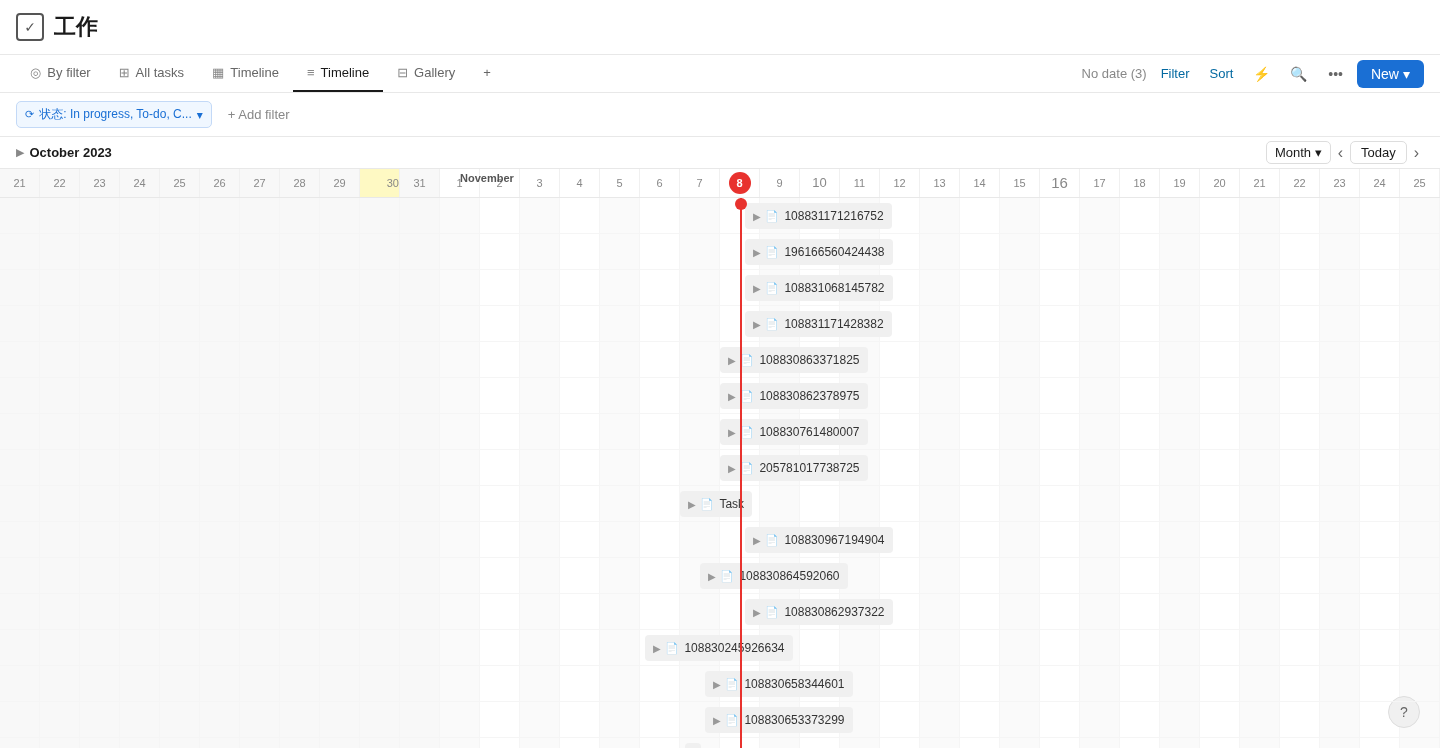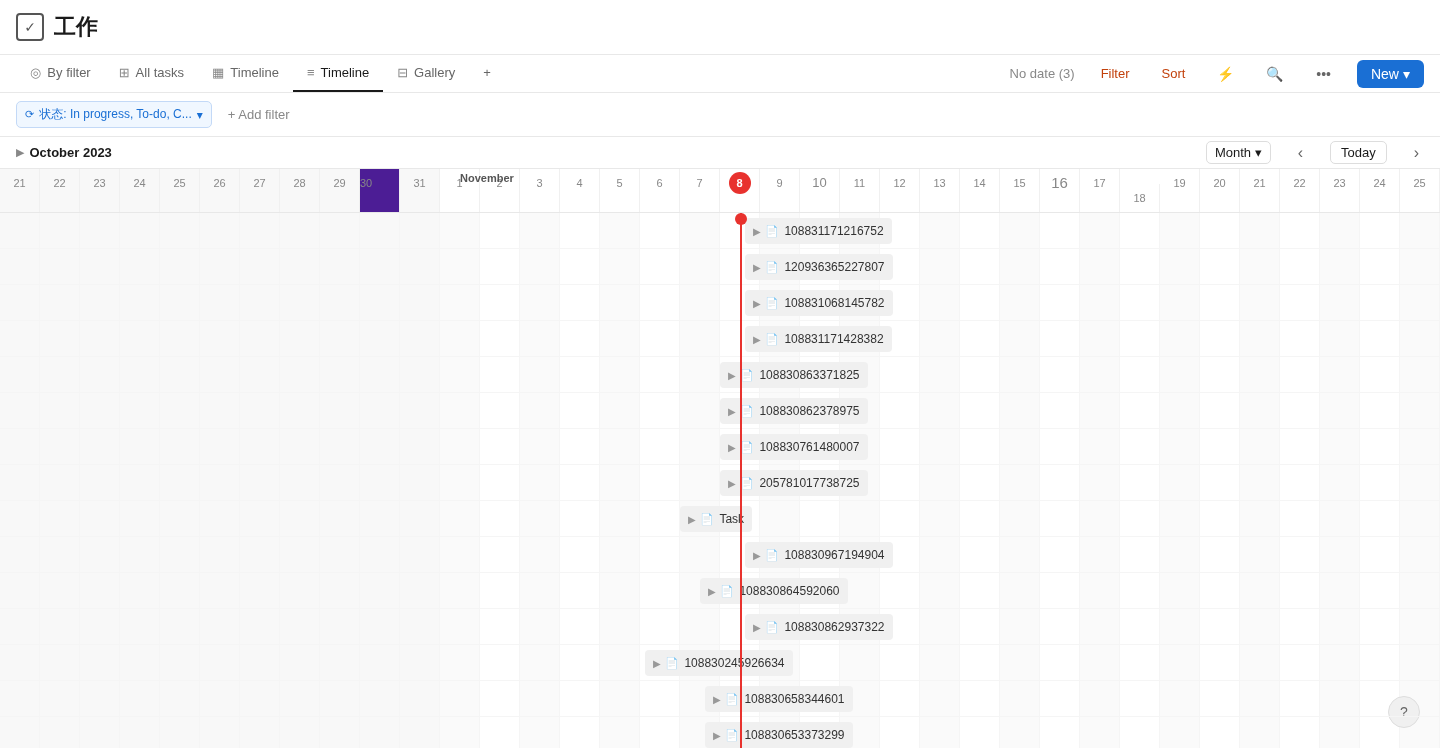--- a/index.html
+++ b/index.html
@@ -8,23 +8,23 @@
     
     .app-header { display: flex; align-items: center; padding: 12px 16px; gap: 10px; border-bottom: 1px solid #e8e8e8; }
     .app-icon { width: 28px; height: 28px; border: 2px solid #555; border-radius: 4px; display: flex; align-items: center; justify-content: center; font-size: 14px; color: #555; flex-shrink: 0; }
     .app-title { font-size: 22px; font-weight: 600; color: #1a1a1a; }
 
     
     .nav-tabs { display: flex; align-items: center; padding: 0 16px; border-bottom: 1px solid #e8e8e8; gap: 0; position: relative; }
     .nav-tab { display: flex; align-items: center; gap: 6px; padding: 10px 14px; font-size: 13px; color: #666; cursor: pointer; border-bottom: 2px solid transparent; position: relative; }
     .nav-tab.active { color: #1a1a1a; border-bottom: 2px solid #1a1a1a; }
     .nav-tab-icon { font-size: 13px; color: #888; }
-    .nav-right { margin-left: auto; display: flex; align-items: center; gap: 20px; }
+    .nav-right { margin-left: auto; display: flex; align-items: center; gap: 8px; }
     .nav-right-text { font-size: 13px; color: #888; }
-    .nav-btn { font-size: 13px; color: #c2410c; cursor: pointer; padding: 4px 6px; border-radius: 4px; }
+    .nav-btn { font-size: 13px; color: #0369a1; cursor: pointer; padding: 4px 6px; border-radius: 4px; }
     .nav-icon-btn { padding: 4px 6px; cursor: pointer; color: #666; border-radius: 4px; }
     .new-btn { background: #1a6fd4; color: #fff; border: none; border-radius: 6px; padding: 6px 14px; font-size: 14px; font-weight: 500; cursor: pointer; display: flex; align-items: center; gap: 4px; }
 
     
     .filter-bar { display: flex; align-items: center; padding: 8px 16px; gap: 8px; border-bottom: 1px solid #e8e8e8; }
     .filter-tag { display: flex; align-items: center; gap: 5px; background: #f0f7ff; border: 1px solid #c3d9f7; border-radius: 5px; padding: 4px 8px; font-size: 12px; color: #1a6fd4; cursor: pointer; }
     .filter-tag-icon { font-size: 11px; }
     .add-filter { display: flex; align-items: center; gap: 4px; font-size: 13px; color: #888; cursor: pointer; padding: 4px 8px; border-radius: 4px; }
     .nav-arrow { font-size: 16px; color: #666; cursor: pointer; padding: 2px 5px; }
 
@@ -98,21 +98,21 @@
     </div>
   </div>
 
   <div class="timeline-content">
 
     <div style="display:flex; align-items:center; padding:4px 16px; border-bottom:1px solid #e8e8e8; background:#fff;">
       <div style="display:flex; align-items:center; gap:5px; cursor:pointer;">
         <span style="font-size:11px; color:#888;">▶</span>
         <span style="font-size:13px; font-weight:600;">October 2023</span>
       </div>
-      <div style="margin-left:auto; display:flex; align-items:center; gap:22px;">
+      <div style="margin-left:auto; display:flex; align-items:center; gap:2px;">
         <div style="display:flex; align-items:center; gap:4px; border:1px solid #ddd; border-radius:5px; padding:3px 8px; cursor:pointer; font-size:13px;">
           <span>Month</span>
           <span>▾</span>
         </div>
         <span class="nav-arrow">‹</span>
         <span style="font-size:13px; border:1px solid #ddd; border-radius:5px; padding:3px 10px; cursor:pointer;">Today</span>
         <span class="nav-arrow">›</span>
       </div>
     </div>
 
@@ -143,21 +143,21 @@
           </div>
           <div style="flex: 1 1 0%; min-width: 40px; display: flex; flex-direction: column; align-items: center; border-right: 1px solid rgb(240, 240, 240); padding: 3px 0px; position: relative; background: rgb(248, 248, 248);">
             <div style="font-size: 11px; color: rgb(136, 136, 136); line-height: 22px;">27</div>
           </div>
           <div style="flex: 1 1 0%; min-width: 40px; display: flex; flex-direction: column; align-items: center; border-right: 1px solid rgb(240, 240, 240); padding: 3px 0px; position: relative; background: rgb(248, 248, 248);">
             <div style="font-size: 11px; color: rgb(136, 136, 136); line-height: 22px;">28</div>
           </div>
           <div style="flex: 1 1 0%; min-width: 40px; display: flex; flex-direction: column; align-items: center; border-right: 1px solid rgb(240, 240, 240); padding: 3px 0px; position: relative; background: rgb(248, 248, 248);">
             <div style="font-size: 11px; color: rgb(136, 136, 136); line-height: 22px;">29</div>
           </div>
-          <div style="flex: 1 1 0%; min-width: 40px; display: flex; flex-direction: column; align-items: flex-start; border-right: 1px solid rgb(240, 240, 240); padding: 3px 0px; position: relative; background: #4c1d95;">
+          <div style="flex: 1 1 0%; min-width: 40px; display: flex; flex-direction: column; align-items: flex-end; border-right: 1px solid rgb(240, 240, 240); padding: 3px 0px; position: relative; background: #fef9c3;">
             <div style="font-size: 11px; color: rgb(136, 136, 136); line-height: 22px;">30</div>
           </div>
           <div style="flex: 1 1 0%; min-width: 40px; display: flex; flex-direction: column; align-items: center; border-right: 1px solid rgb(240, 240, 240); padding: 3px 0px; position: relative; background: rgb(248, 248, 248);">
             <div style="font-size: 11px; color: rgb(136, 136, 136); line-height: 22px;">31</div>
           </div>
           <div style="flex: 1 1 0%; min-width: 40px; display: flex; flex-direction: column; align-items: center; border-right: 1px solid rgb(240, 240, 240); padding: 3px 0px; position: relative;">
             <div style="font-size: 11px; color: rgb(136, 136, 136); line-height: 22px;">1</div>
           </div>
           <div style="flex: 1 1 0%; min-width: 40px; display: flex; flex-direction: column; align-items: center; border-right: 1px solid rgb(240, 240, 240); padding: 3px 0px; position: relative;">
             <div style="font-size: 11px; color: rgb(136, 136, 136); line-height: 22px;">2</div>
@@ -200,21 +200,21 @@
           </div>
           <div style="flex: 1 1 0%; min-width: 40px; display: flex; flex-direction: column; align-items: center; border-right: 1px solid rgb(240, 240, 240); padding: 3px 0px; position: relative;">
             <div style="font-size: 11px; color: rgb(136, 136, 136); line-height: 22px;">15</div>
           </div>
           <div style="flex: 1 1 0%; min-width: 40px; display: flex; flex-direction: column; align-items: center; border-right: 1px solid rgb(240, 240, 240); padding: 3px 0px; position: relative;">
             <div style="font-size: 15px; color: rgb(136, 136, 136); line-height: 22px;">16</div>
           </div>
           <div style="flex: 1 1 0%; min-width: 40px; display: flex; flex-direction: column; align-items: center; border-right: 1px solid rgb(240, 240, 240); padding: 3px 0px; position: relative;">
             <div style="font-size: 11px; color: rgb(136, 136, 136); line-height: 22px;">17</div>
           </div>
-          <div style="flex: 1 1 0%; min-width: 40px; display: flex; flex-direction: column; align-items: center; border-right: 1px solid rgb(240, 240, 240); padding: 3px 0px; position: relative; margin-top: 15px;">
+          <div style="flex: 1 1 0%; min-width: 40px; display: flex; flex-direction: column; align-items: center; border-right: 1px solid rgb(240, 240, 240); padding: 3px 0px; position: relative;">
             <div style="font-size: 11px; color: rgb(136, 136, 136); line-height: 22px;">18</div>
           </div>
           <div style="flex: 1 1 0%; min-width: 40px; display: flex; flex-direction: column; align-items: center; border-right: 1px solid rgb(240, 240, 240); padding: 3px 0px; position: relative;">
             <div style="font-size: 11px; color: rgb(136, 136, 136); line-height: 22px;">19</div>
           </div>
           <div style="flex: 1 1 0%; min-width: 40px; display: flex; flex-direction: column; align-items: center; border-right: 1px solid rgb(240, 240, 240); padding: 3px 0px; position: relative;">
             <div style="font-size: 11px; color: rgb(136, 136, 136); line-height: 22px; text-align: center;">20</div>
           </div>
           <div style="flex: 1 1 0%; min-width: 40px; display: flex; flex-direction: column; align-items: center; border-right: 1px solid rgb(240, 240, 240); padding: 3px 0px; position: relative;">
             <div style="font-size: 11px; color: rgb(136, 136, 136); line-height: 22px;">21</div>
@@ -284,21 +284,21 @@
               <div style="position: absolute; left: 745px; top: 5px; height: 26px; display: flex; align-items: center; gap: 5px; background: rgb(240, 240, 240); border-radius: 4px; padding: 3px 8px; font-size: 12px; color: rgb(51, 51, 51); cursor: pointer; white-space: nowrap;">
                 <span style="font-size: 10px; color: rgb(153, 153, 153);">▶</span>
                 <span style="font-size: 11px; color: rgb(170, 170, 170);">📄</span>
                 <span>108831171216752</span>
               </div>
             </div>
             <div style="position: relative; height: 36px; border-bottom: 1px solid rgb(245, 245, 245);">
               <div style="position: absolute; left: 745px; top: 5px; height: 26px; display: flex; align-items: center; gap: 5px; background: rgb(240, 240, 240); border-radius: 4px; padding: 3px 8px; font-size: 12px; color: rgb(51, 51, 51); cursor: pointer; white-space: nowrap;">
                 <span style="font-size: 10px; color: rgb(153, 153, 153);">▶</span>
                 <span style="font-size: 11px; color: rgb(170, 170, 170);">📄</span>
-                <span>120936365227807</span>
+                <span>196166560424438</span>
               </div>
             </div>
             <div style="position: relative; height: 36px; border-bottom: 1px solid rgb(245, 245, 245);">
               <div style="position: absolute; left: 745px; top: 5px; height: 26px; display: flex; align-items: center; gap: 5px; background: rgb(240, 240, 240); border-radius: 4px; padding: 3px 8px; font-size: 12px; color: rgb(51, 51, 51); cursor: pointer; white-space: nowrap;">
                 <span style="font-size: 10px; color: rgb(153, 153, 153);">▶</span>
                 <span style="font-size: 11px; color: rgb(170, 170, 170);">📄</span>
                 <span>108831068145782</span>
               </div>
             </div>
             <div style="position: relative; height: 36px; border-bottom: 1px solid rgb(245, 245, 245);">

